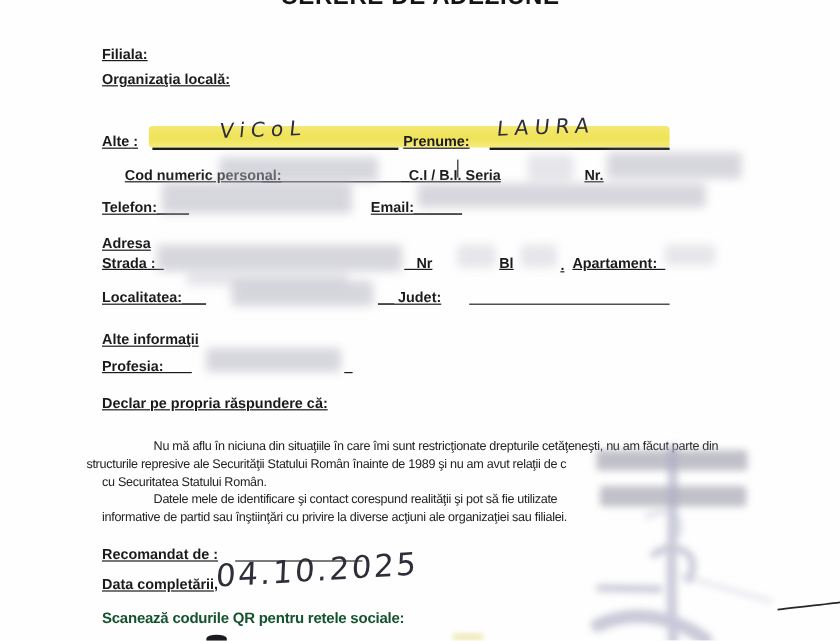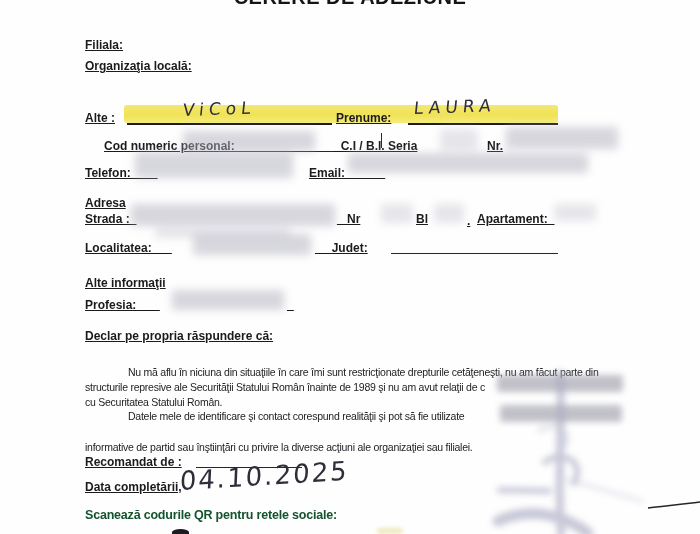--- a/index.html
+++ b/index.html
@@ -103,24 +103,24 @@
   <div class="abs lbl" style="left:315px; top:241px;">__ Judet:</div>
   <div class="abs rule" style="left:391px; top:253px; width:167px;"></div>
 
   <div class="abs lbl" style="left:85px; top:276px;">Alte informaţii</div>
   <div class="abs lbl" style="left:85px; top:298px;">Profesia: ___</div>
   <div class="abs blur" style="left:172px; top:290px; width:112px; height:20px;"></div>
   <div class="abs lbl" style="left:287px; top:298px;">_</div>
 
   <div class="abs lbl" style="left:85px; top:329px;">Declar pe propria răspundere că:</div>
   <div class="abs txt" style="left:128px; top:366px;">Nu mă aflu în niciuna din situaţiile în care îmi sunt restricţionate drepturile cetăţeneşti, nu am făcut parte din</div>
-  <div class="abs txt" style="left:85px;  top:381px;">structurile represive ale Securităţii Statului Român înainte de 1989 şi nu am avut relaţii de c</div>
+  <div class="abs txt" style="left:72px;  top:381px;">structurile represive ale Securităţii Statului Român înainte de 1989 şi nu am avut relaţii de c</div>
   <div class="abs txt" style="left:85px;  top:396px;">cu Securitatea Statului Român.</div>
   <div class="abs txt" style="left:128px; top:410px;">Datele mele de identificare şi contact corespund realităţii şi pot să fie utilizate</div>
-  <div class="abs txt" style="left:85px;  top:425px;margin-top:16px;">informative de partid sau înştiinţări cu privire la diverse acţiuni ale organizaţiei sau filialei.</div>
+  <div class="abs txt" style="left:85px;  top:425px;">informative de partid sau înştiinţări cu privire la diverse acţiuni ale organizaţiei sau filialei.</div>
 
   <div class="abs blur-dark" style="left:497px; top:375px; width:126px; height:17px;"></div>
   <div class="abs blur-dark" style="left:500px; top:405px; width:122px; height:17px;"></div>
 
   <div class="abs lbl" style="left:85px; top:455px;">Recomandat de :</div>
   <div class="abs rule" style="left:196px; top:467px; width:106px;"></div>
 
   <div class="abs lbl" style="left:85px; top:480px;">Data completării,</div>
   <div class="abs hw hw-date" style="left:180px; top:466px;">04.10.2025</div>
 

